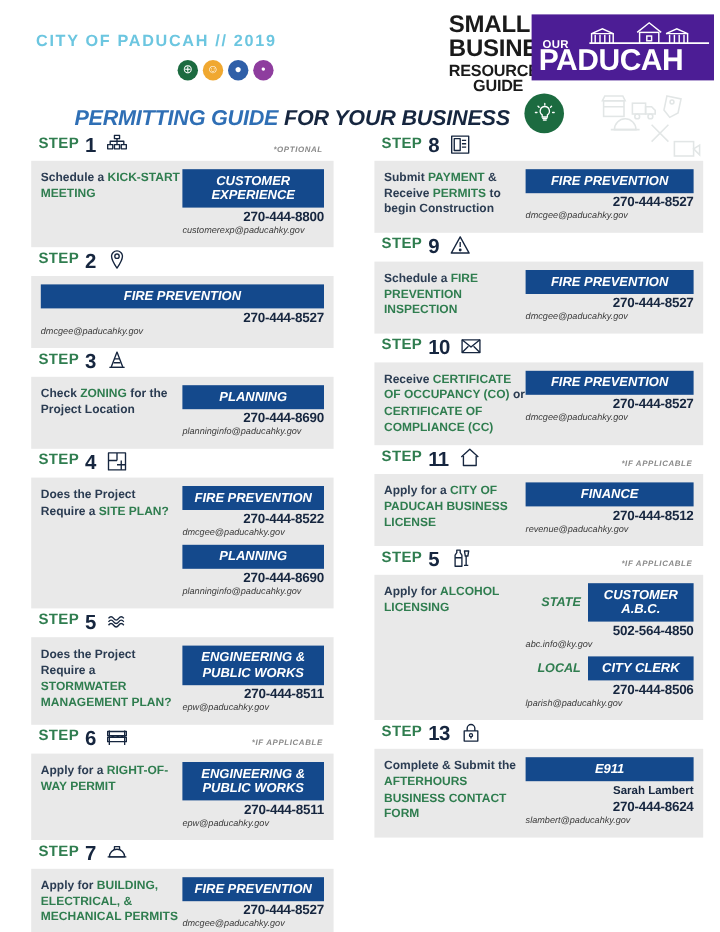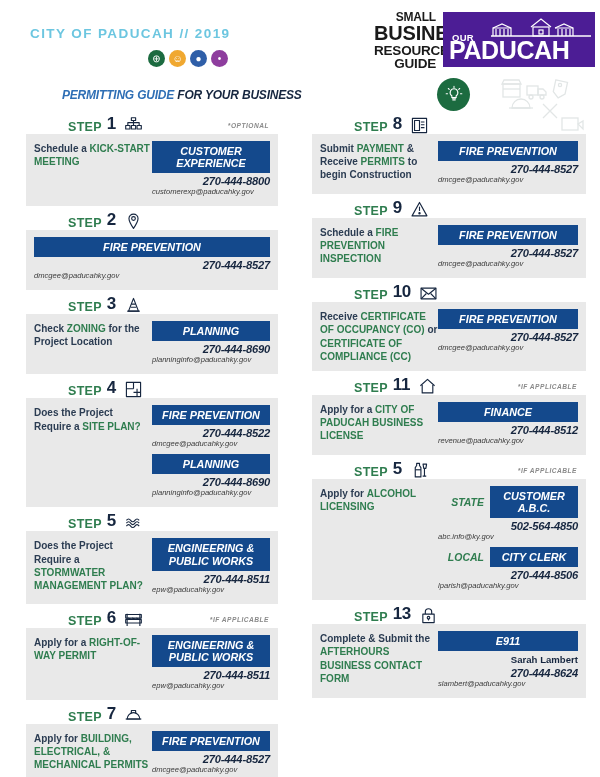--- a/index.html
+++ b/index.html
@@ -28,21 +28,21 @@
     color: #fff; font-size: 10px; line-height: 1;
   }
 
   .sbrg {
     position: absolute; left: 374px; top: 12px;
     width: 62px; text-align: right;
     color: #1a1a1a; font-weight: 800;
     font-family: "Liberation Sans Narrow","Liberation Sans", sans-serif;
     line-height: 0.99; letter-spacing: -0.2px;
   }
-  .sbrg .l1 { font-size: 12px; }
+  .sbrg .l1 { font-size: 20px; }
   .sbrg .l2 { font-size: 20px; }
   .sbrg .l3 { font-size: 13.5px; }
 
   .logo-box {
     position: absolute; left: 443px; top: 12px;
     width: 152px; height: 55px;
     background: #4c1d95; overflow: hidden;
   }
   .logo-our {
     position: absolute; left: 9px; top: 20px;
@@ -61,39 +61,39 @@
     background: #1c6b40;
     display: flex; align-items: center; justify-content: center;
   }
   .deco-icons {
     position: absolute; left: 500px; top: 76px;
     width: 95px; height: 58px;
   }
 
   .title {
     position: absolute; left: 62px; top: 88px;
-    font-size: 12px; font-weight: 800; font-style: italic;
+    font-size: 18px; font-weight: 800; font-style: italic;
     letter-spacing: -0.2px;
   }
   .title .blue { color: #2f6fb5; }
   .title .navy { color: #16263f; }
 
   
   .cols {
     position: absolute; left: 0; top: 112px;
     width: 600px; display: flex;
   }
   .col { width: 300px; padding: 0 22px 0 26px; }
   .col.right { padding-left: 12px; padding-right: 14px; }
 
   
   .step-block { margin-bottom: 2px; }
   .step-head {
-    display: flex; align-items: flex-end; gap: 9px;
-    height: 22px; padding-left: 6px; margin-left: 36px;
+    display: flex; align-items: flex-start; gap: 9px;
+    height: 22px; padding-left: 6px;
   }
   .step-word {
     font-size: 12.5px; font-weight: 800; color: #2f7d4f;
     letter-spacing: 0.3px; text-transform: uppercase;
   }
   .step-num {
     font-size: 17px; font-weight: 800; color: #16263f;
     margin-left: -4px; letter-spacing: -0.5px;
   }
   .step-icon { display: flex; align-items: center; color: #16263f; }
@@ -124,21 +124,21 @@
     color: #2f7d4f; width: 46px; text-align: right; flex: 0 0 46px;
   }
   .dept-bar {
     background: #14498c; color: #fff;
     font-size: 10.8px; font-weight: 800; font-style: italic;
     text-align: center; padding: 4px 4px; line-height: 1.12;
     flex: 1;
   }
   .phone {
     text-align: right; font-size: 11.2px; font-weight: 800;
-    font-style: italic; color: #16263f; margin-top: 2px;
+    color: #16263f; margin-top: 2px;
     letter-spacing: -0.2px;
   }
   .email {
     text-align: left; font-size: 7.6px; font-style: italic;
     color: #3a3a3a; margin-top: 0px;
   }
   .person {
     text-align: right; font-size: 9.6px; font-weight: 800;
     color: #16263f; margin-top: 3px;
   }

